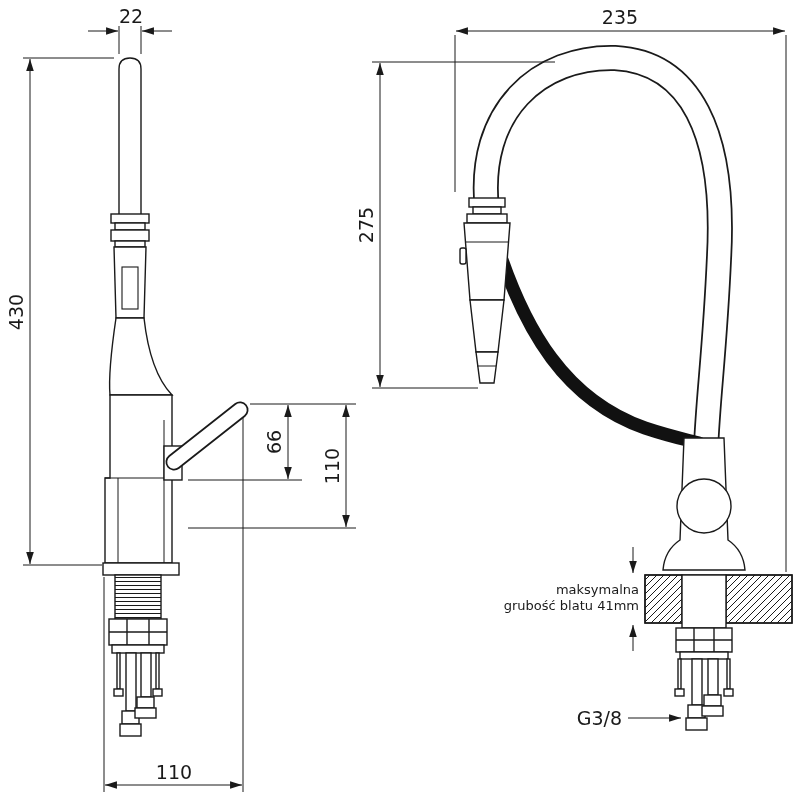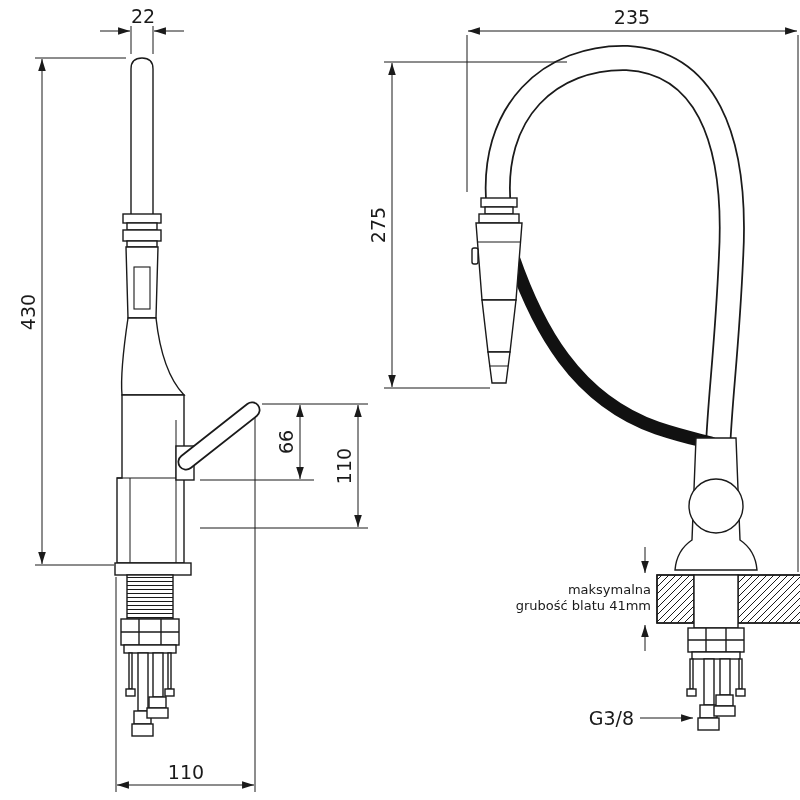--- a/index.html
+++ b/index.html
@@ -1,16 +1,16 @@
 <!DOCTYPE html>
 <html><head>
 <meta charset="utf-8">
 <style>
   html,body{margin:0;padding:0;background:#ffffff;}
-  .stage{width:728px;height:800px;background:#ffffff;position:relative;font-family:"DejaVu Sans","Liberation Sans",sans-serif;margin-left:12px;}
+  .stage{width:728px;height:800px;background:#ffffff;position:relative;font-family:"DejaVu Sans","Liberation Sans",sans-serif;}
   svg{display:block;}
   text{fill:#1a1a1a;}
   .dim{font-size:19px;}
   .note{font-size:13px;}
 </style>
 </head>
 <body>
 
 <div class="stage">
 <svg width="800" height="800" viewBox="0 0 800 800">

